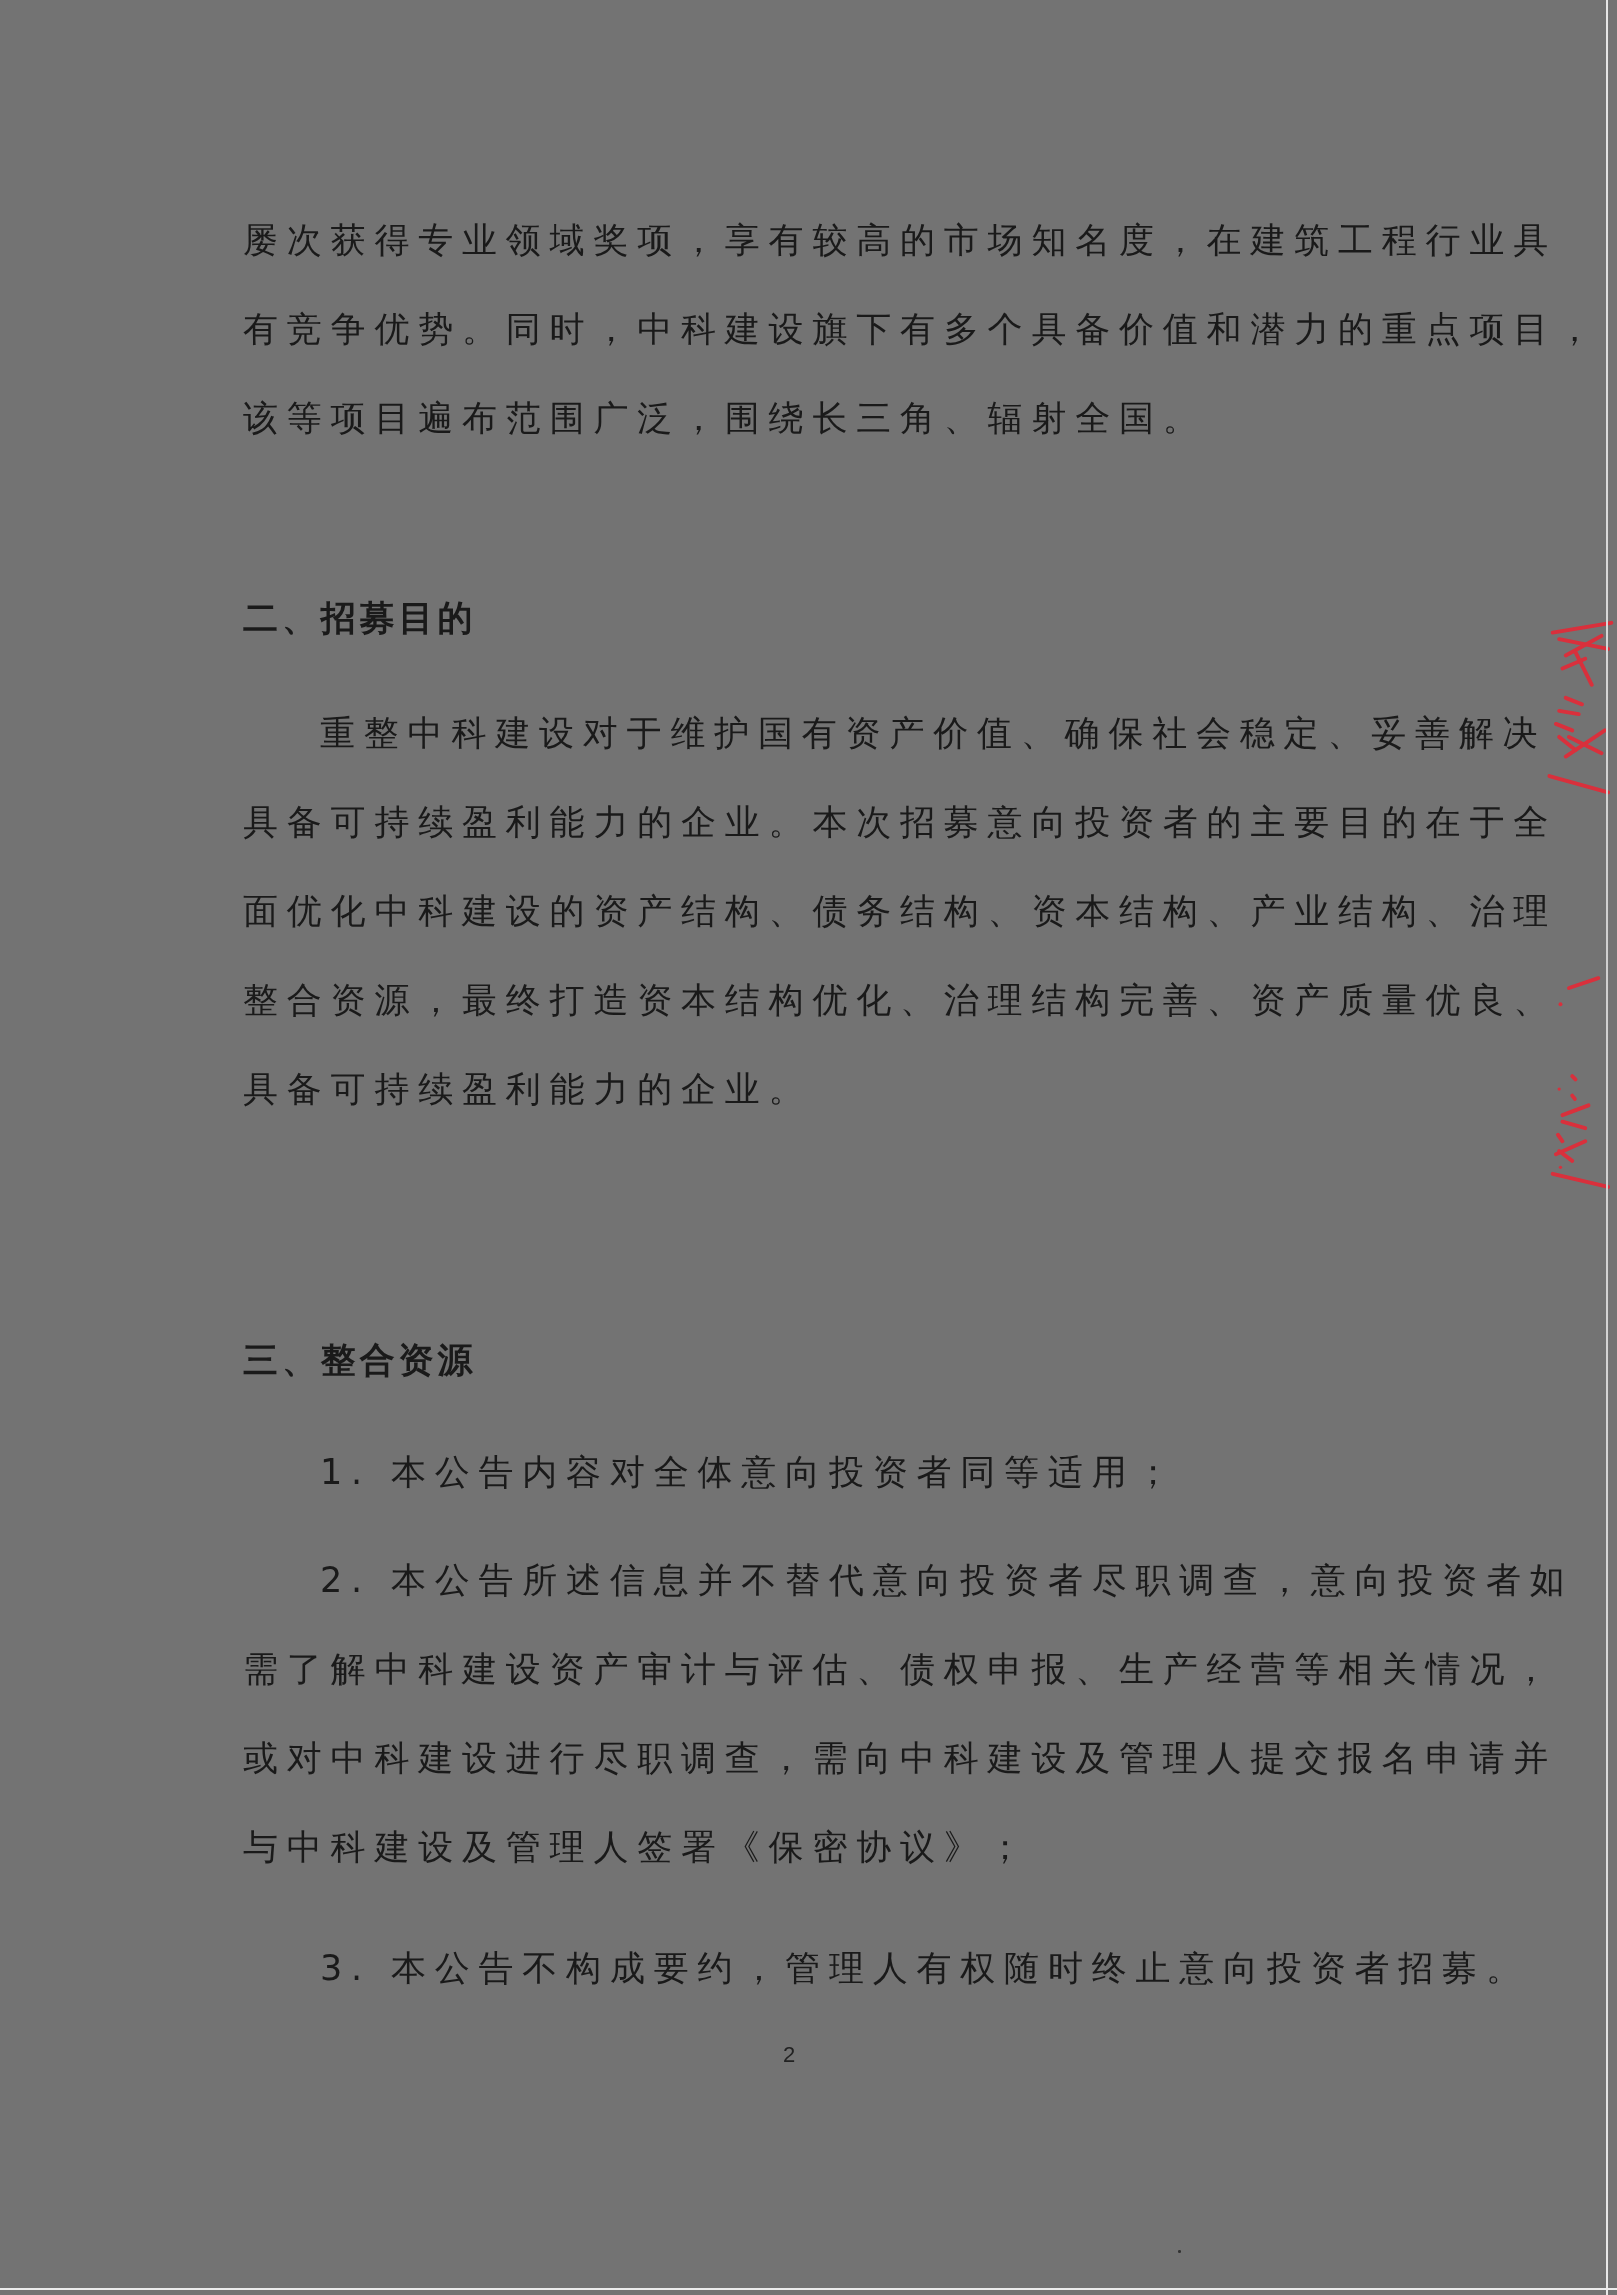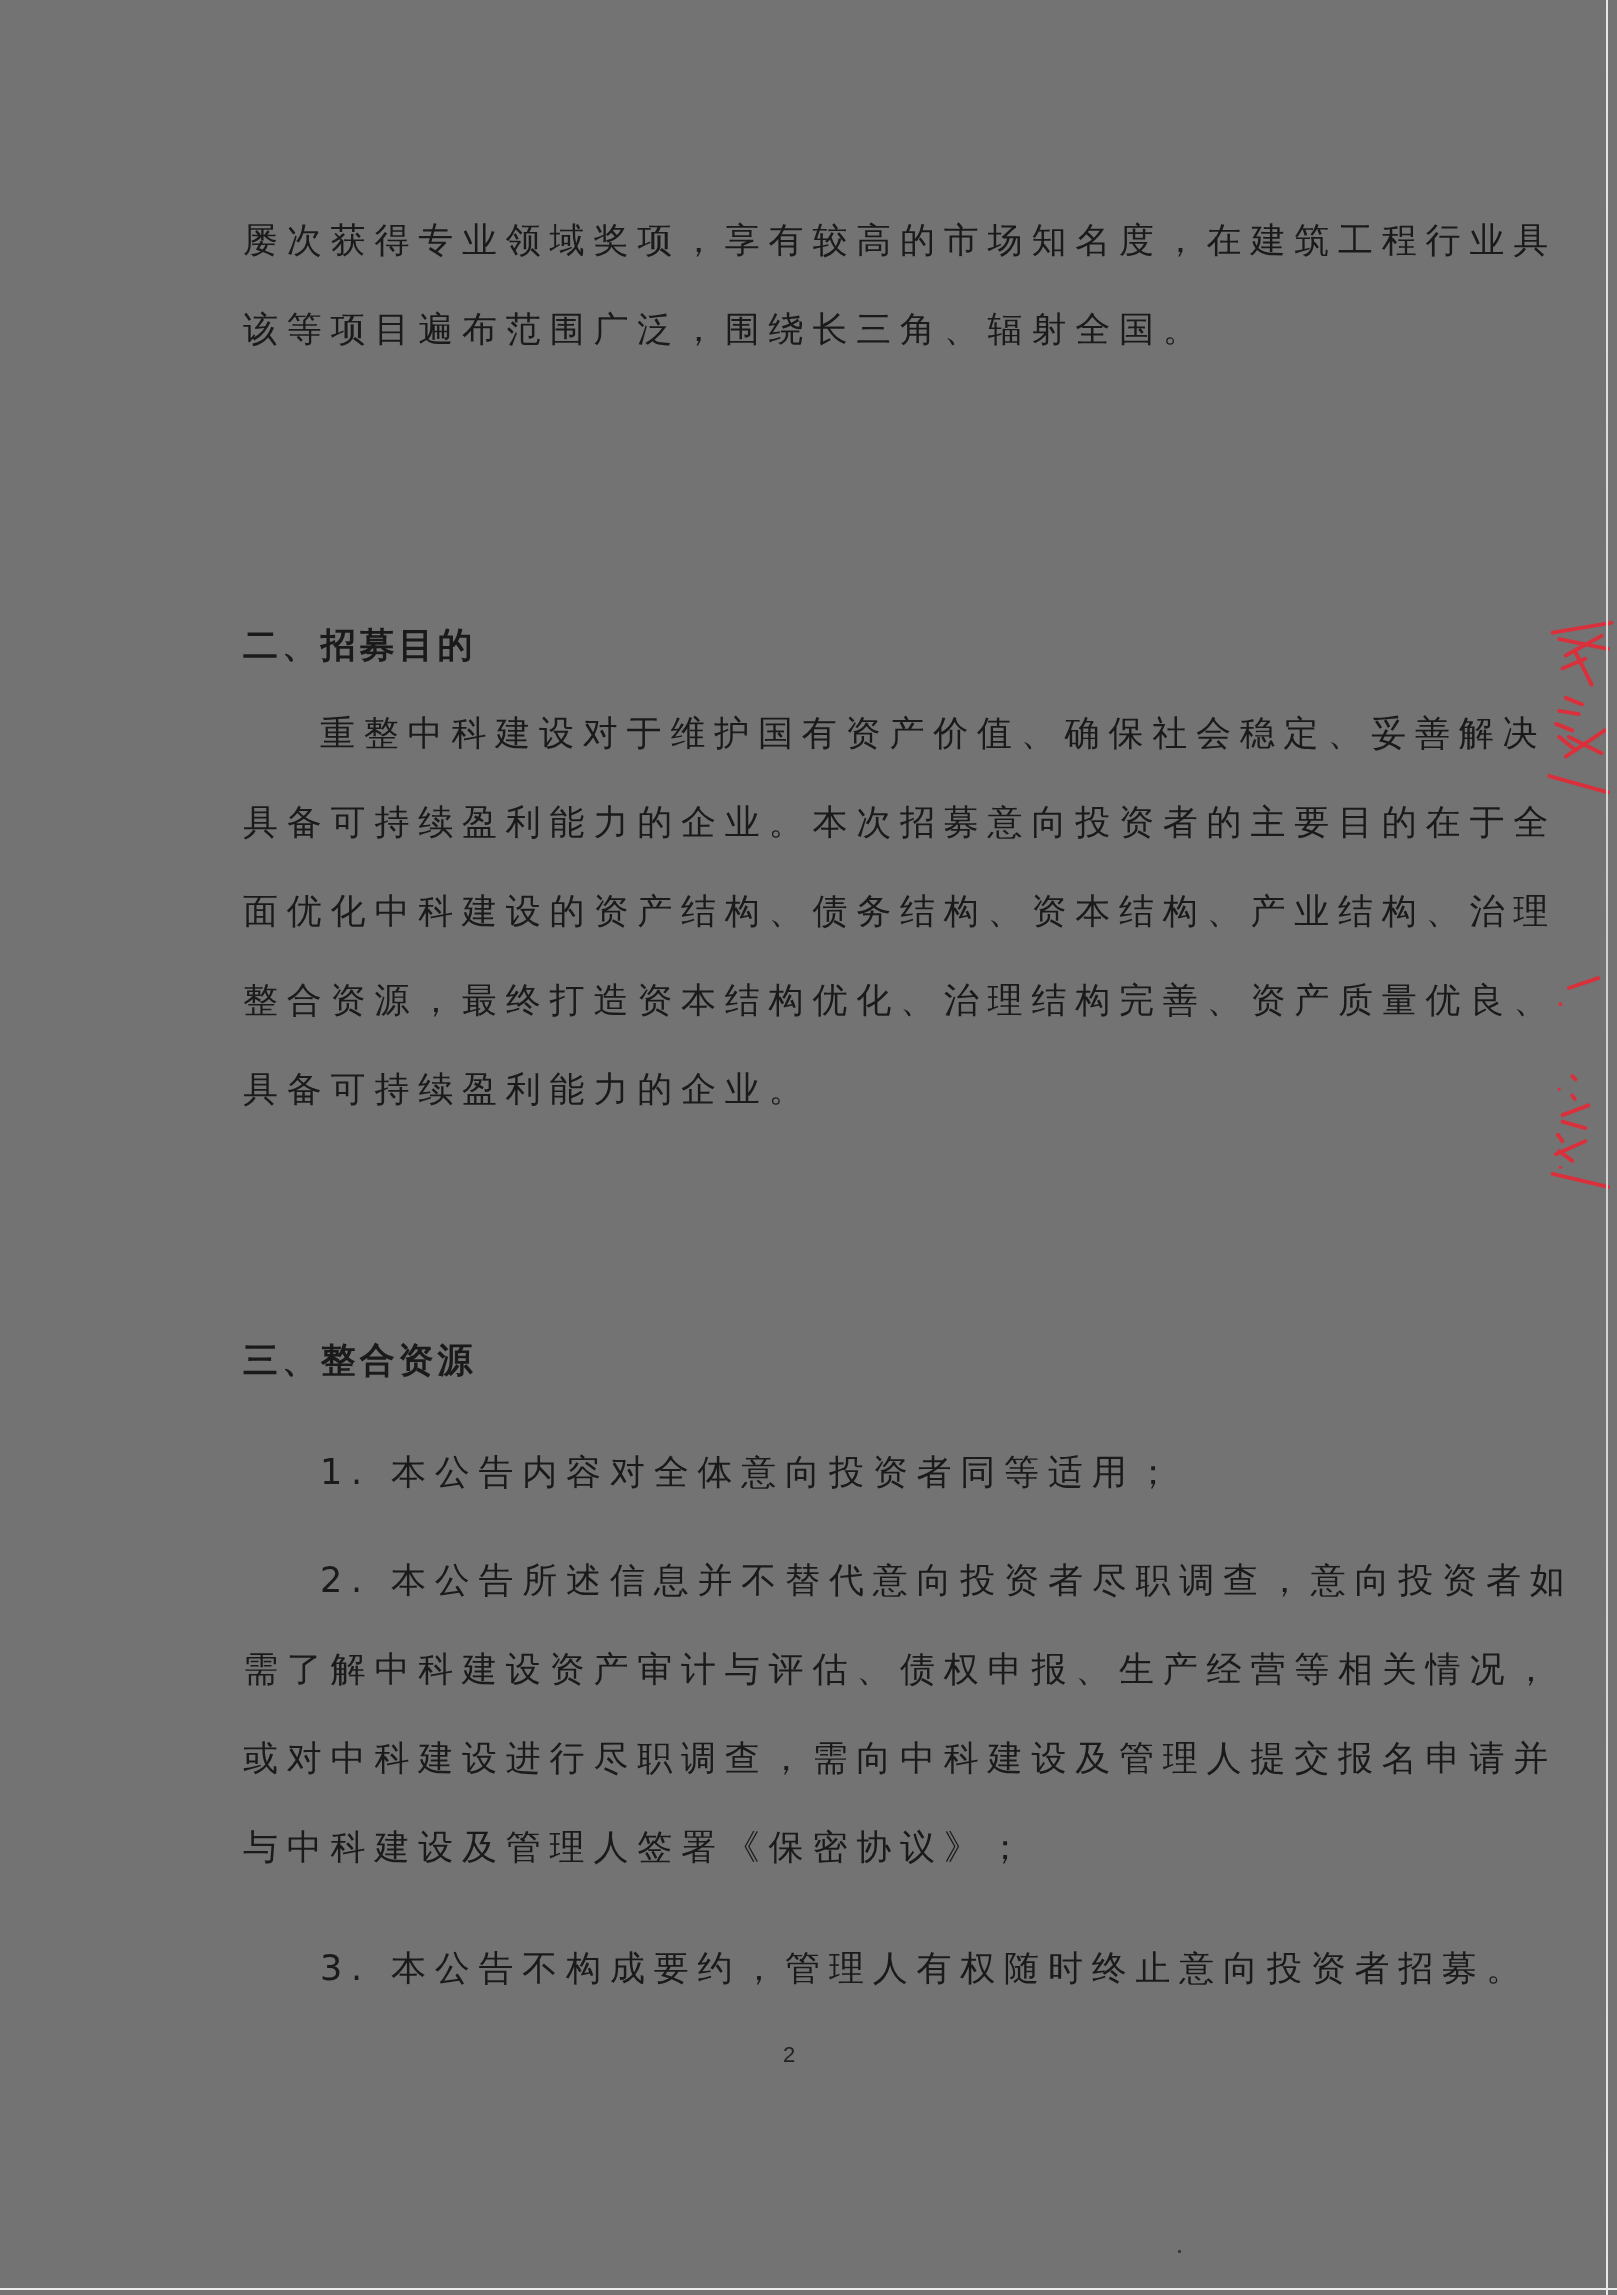--- a/index.html
+++ b/index.html
@@ -85,24 +85,25 @@
       border-radius: 50%;
     }
   </style>
 </head>
 <body>
 
 <div class="page">
 
   <div class="text-block" style="top: 196px;">
     <p class="line">屡次获得专业领域奖项，享有较高的市场知名度，在建筑工程行业具</p>
+    <p class="line">有竞争优势。同时，中科建设旗下有多个具备价值和潜力的重点项目，</p>
     <p class="line">该等项目遍布范围广泛，围绕长三角、辐射全国。</p>
   </div>
 
-  <h2 class="heading" style="top: 622px;">二、招募目的</h2>
+  <h2 class="heading" style="top: 595px;">二、招募目的</h2>
 
   <div class="text-block" style="top: 689px;">
     <p class="line indent">重整中科建设对于维护国有资产价值、确保社会稳定、妥善解决</p>
     <p class="line">具备可持续盈利能力的企业。本次招募意向投资者的主要目的在于全</p>
     <p class="line">面优化中科建设的资产结构、债务结构、资本结构、产业结构、治理</p>
     <p class="line">整合资源，最终打造资本结构优化、治理结构完善、资产质量优良、</p>
     <p class="line">具备可持续盈利能力的企业。</p>
   </div>
 
   <h2 class="heading" style="top: 1337px;">三、整合资源</h2>

